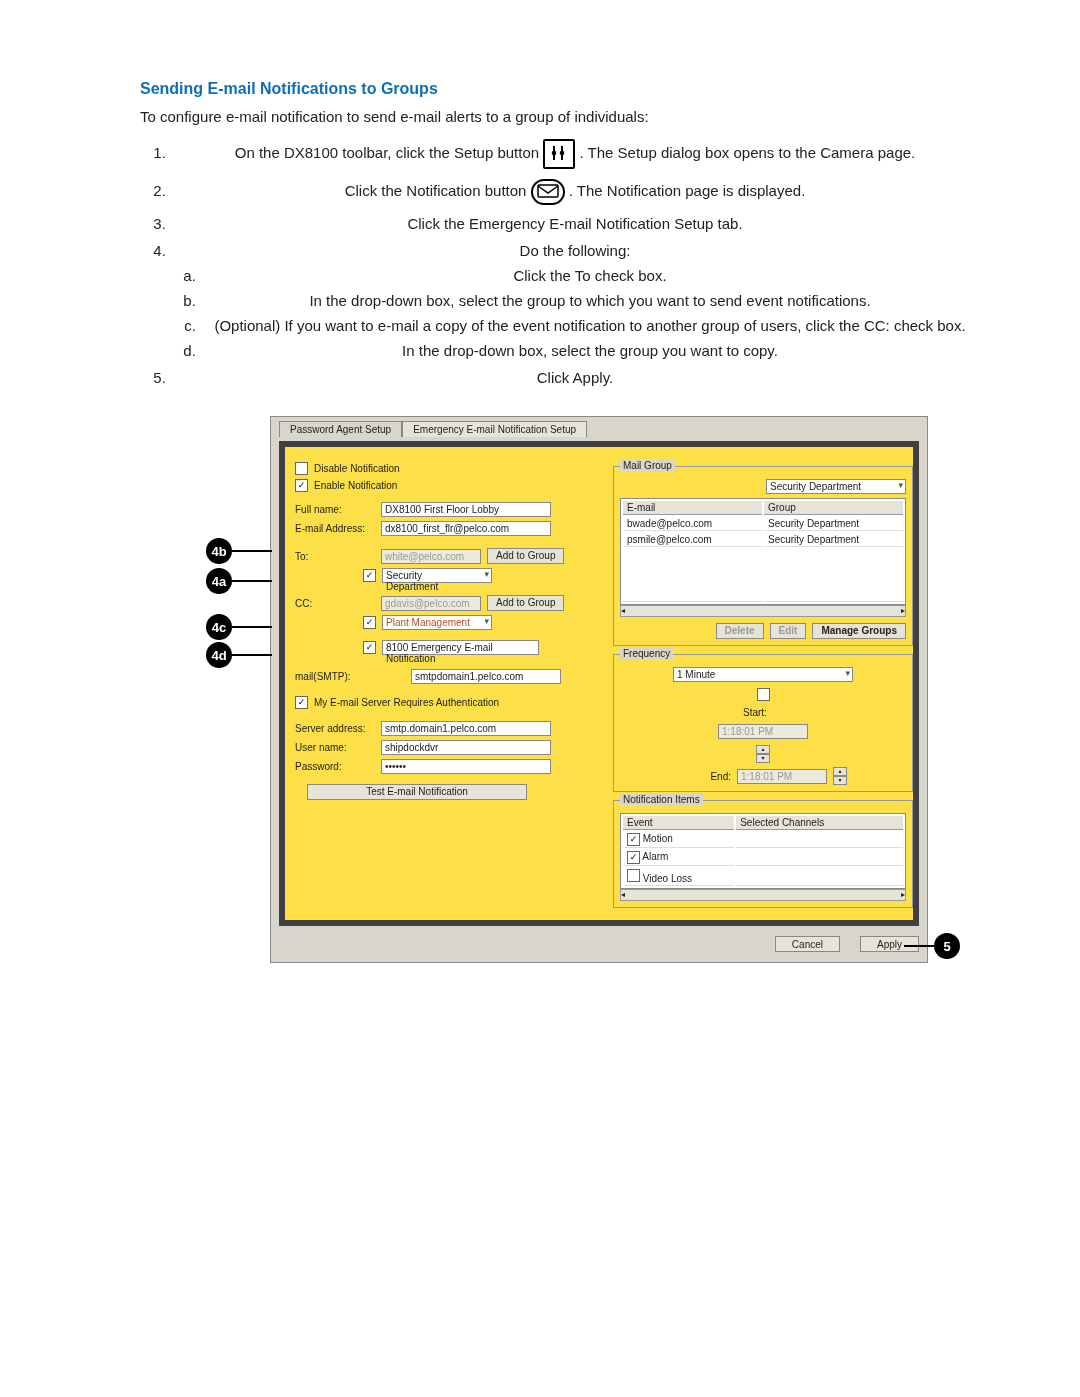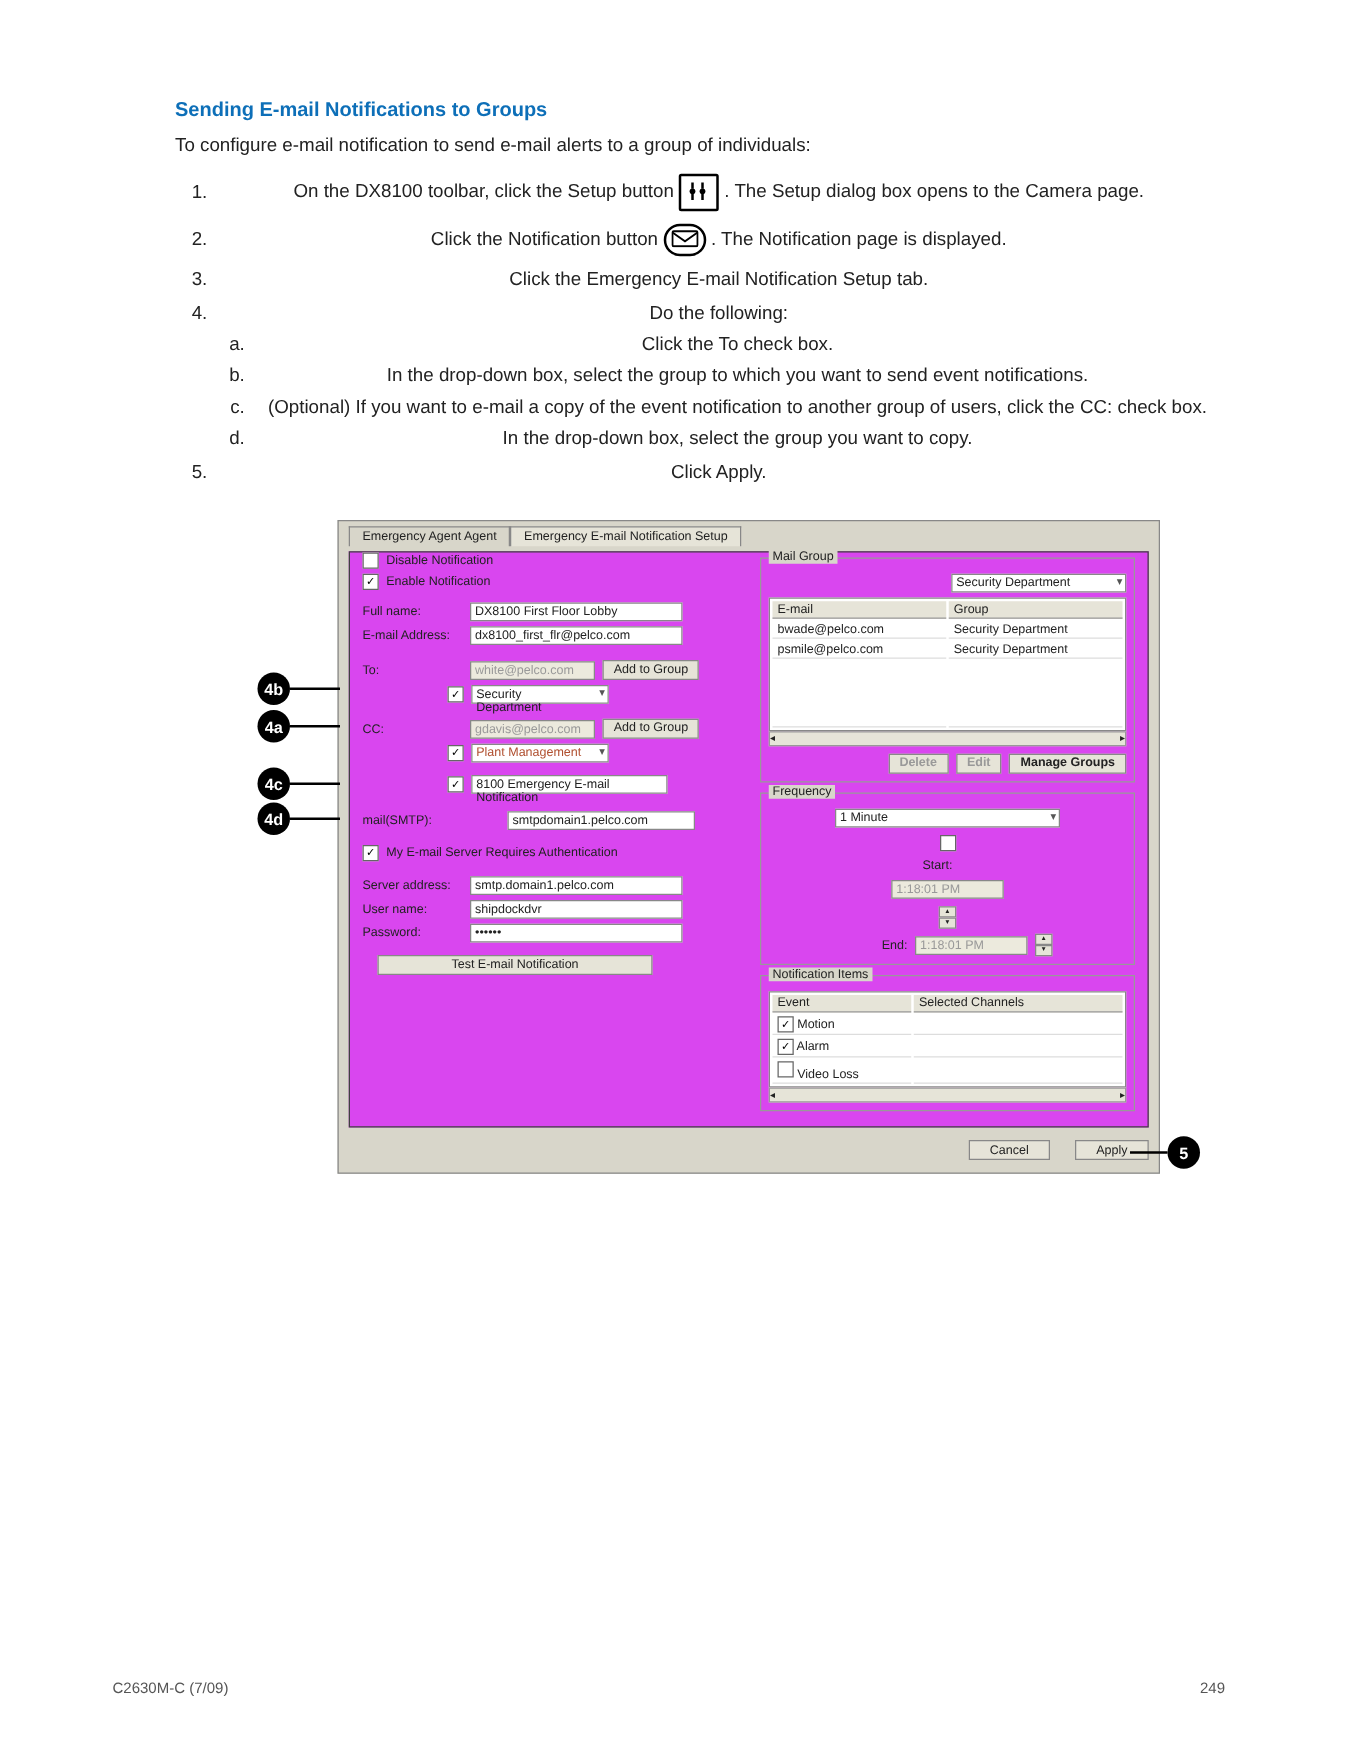--- a/index.html
+++ b/index.html
@@ -99,23 +99,23 @@
   .tabs { display:flex; margin-bottom:4px; }
   .tab {
     border: 1px solid #888;
     border-bottom: none;
     padding: 2px 10px;
     background:#d8d6ca;
     font-size:10px;
   }
   .tab.active { background:#e6e4d8; }
   .pane {
-    border: 1px solid #404040;
-    background:#d946ef;
-    padding: 0 10px 12px 10px;
+    border: 6px solid #404040;
+    background:#fde047;
+    padding: 15px 10px 12px 10px;
     display: grid;
     grid-template-columns: 300px 300px;
     column-gap: 18px;
   }
   .col { display:flex; flex-direction:column; gap:4px; }
   .row { display:flex; align-items:center; gap:6px; }
   .row label { width: 80px; font-size:10px; }
   .input, .select {
     border: 1px solid #888;
     background:#fff;
@@ -226,21 +226,21 @@
 
   <div class="shot-wrap">
     <div class="callout line-r" style="left:6px; top:122px;">4b</div>
     <div class="callout line-r" style="left:6px; top:152px;">4a</div>
     <div class="callout line-r" style="left:6px; top:198px;">4c</div>
     <div class="callout line-r" style="left:6px; top:226px;">4d</div>
     <div class="callout line-l" style="right:-40px; bottom:4px;">5</div>
 
     <div class="dialog">
       <div class="tabs">
-        <div class="tab">Emergency Agent Agent</div>
+        <div class="tab">Password Agent Setup</div>
         <div class="tab active">Emergency E-mail Notification Setup</div>
       </div>
       <div class="pane">
 
         <div class="col">
           <div class="row">
             <span class="chk"></span>
             <span>Disable Notification</span>
           </div>
           <div class="row">
@@ -405,17 +405,13 @@
       </div>
 
       <div class="footer-btns">
         <div class="btn" style="padding:2px 16px;">Cancel</div>
         <div class="btn" style="padding:2px 16px;">Apply</div>
       </div>
     </div>
   </div>
 
 
-  <div class="page-footer">
-    <span>C2630M-C (7/09)</span>
-    <span>249</span>
-  </div>
 </div>
 
 </body></html>

